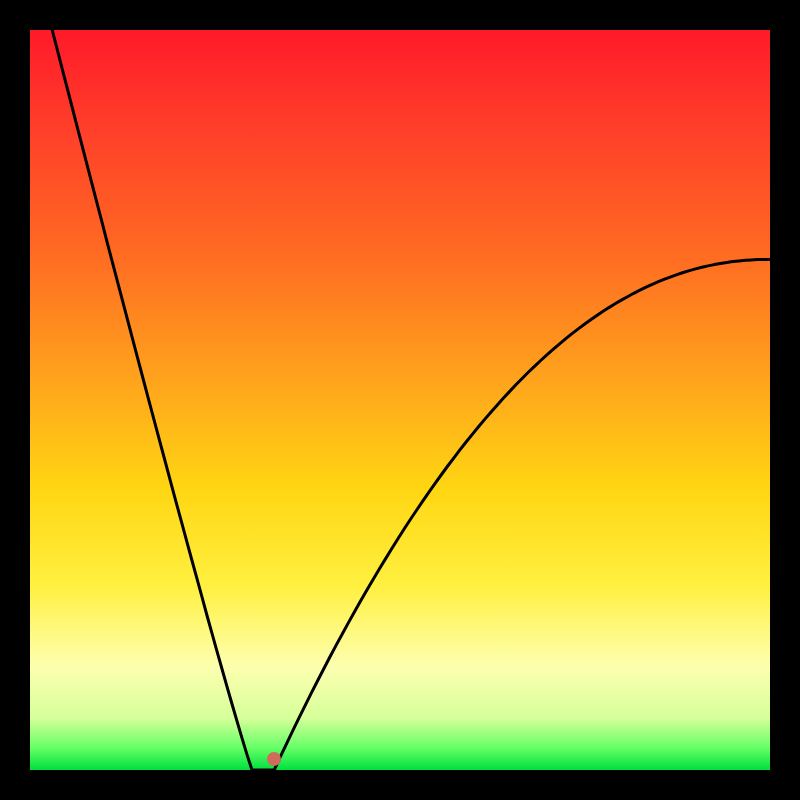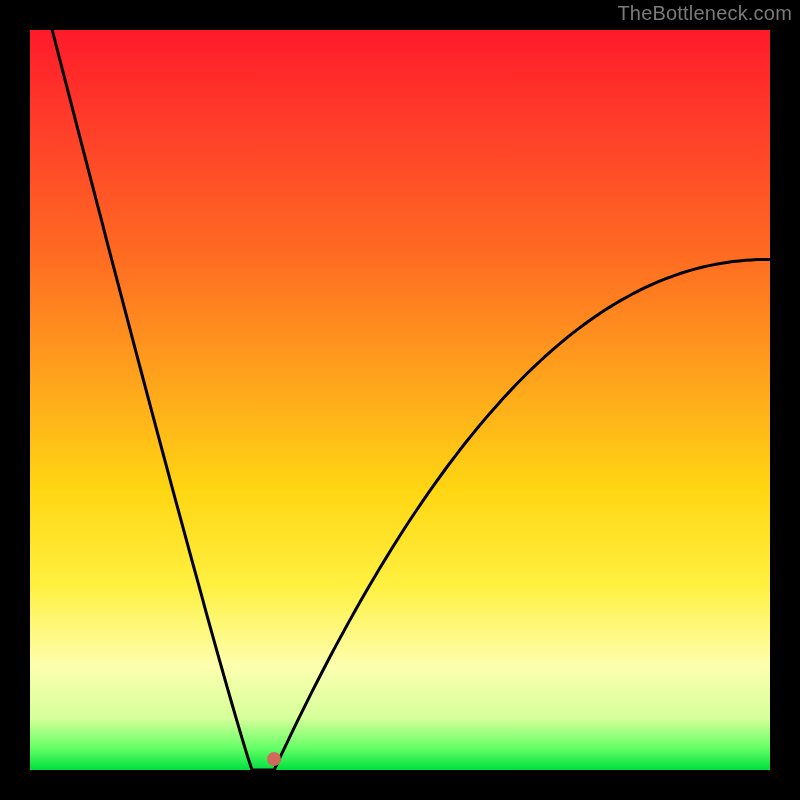--- a/index.html
+++ b/index.html
@@ -64,21 +64,20 @@
     border-radius: 50%;
     background: #d06a5a;
     transform: translate(-50%, -50%);
   }
 </style>
 </head>
 <body>
 
 <div class="frame">
 
-  <div class="watermark">TheBottleneck.com</div>
 
   <div class="plot-area">
     <div class="gradient"></div>
 
     <svg class="curve" viewBox="0 0 740 740" preserveAspectRatio="none">
       <path id="curve-path" d="M22.2,0.0 L27.2,19.4 L32.2,38.8 L37.2,58.2 L42.2,77.5 L47.2,96.8 L52.2,116.1 L57.2,135.3 L62.2,154.6 L67.2,173.8 L72.2,192.9 L77.1,212.1 L82.1,231.2 L87.1,250.2 L92.1,269.2 L97.1,288.2 L102.1,307.2 L107.1,326.1 L112.1,345.0 L117.1,363.8 L122.1,382.6 L127.1,401.3 L132.1,420.0 L137.1,438.7 L142.1,457.3 L147.1,475.8 L152.1,494.2 L157.1,512.6 L162.1,531.0 L167.1,549.2 L172.1,567.4 L177.0,585.5 L182.0,603.4 L187.0,621.3 L192.0,639.0 L197.0,656.6 L202.0,674.0 L207.0,691.2 L212.0,708.1 L217.0,724.6 L222.0,740.0 L222.0,740.0 L244.2,740.0 L244.2,740.0 L250.4,726.7 L256.6,713.6 L262.8,700.6 L269.0,687.9 L275.2,675.3 L281.4,662.9 L287.6,650.7 L293.8,638.7 L300.0,626.8 L306.2,615.1 L312.4,603.7 L318.6,592.4 L324.8,581.2 L331.0,570.3 L337.2,559.5 L343.4,549.0 L349.6,538.6 L355.8,528.4 L362.0,518.3 L368.1,508.5 L374.3,498.8 L380.5,489.3 L386.7,480.0 L392.9,470.8 L399.1,461.9 L405.3,453.1 L411.5,444.5 L417.7,436.0 L423.9,427.8 L430.1,419.7 L436.3,411.8 L442.5,404.1 L448.7,396.5 L454.9,389.1 L461.1,381.9 L467.3,374.9 L473.5,368.0 L479.7,361.4 L485.9,354.8 L492.1,348.5 L498.3,342.3 L504.5,336.3 L510.7,330.5 L516.9,324.9 L523.1,319.4 L529.3,314.1 L535.5,308.9 L541.7,303.9 L547.9,299.1 L554.1,294.5 L560.3,290.0 L566.5,285.7 L572.7,281.6 L578.9,277.6 L585.1,273.8 L591.3,270.1 L597.5,266.7 L603.7,263.3 L609.9,260.2 L616.1,257.2 L622.2,254.3 L628.4,251.7 L634.6,249.1 L640.8,246.8 L647.0,244.6 L653.2,242.5 L659.4,240.6 L665.6,238.9 L671.8,237.3 L678.0,235.9 L684.2,234.6 L690.4,233.5 L696.6,232.5 L702.8,231.6 L709.0,230.9 L715.2,230.3 L721.4,229.9 L727.6,229.6 L733.8,229.5 L740.0,229.4 " fill="none" stroke="#000" stroke-width="3" stroke-linejoin="round" stroke-linecap="round"></path>
     </svg>
 
     <div class="dot" id="marker-dot" style="left: 244.2px; top: 728.9px;"></div>
   </div>

